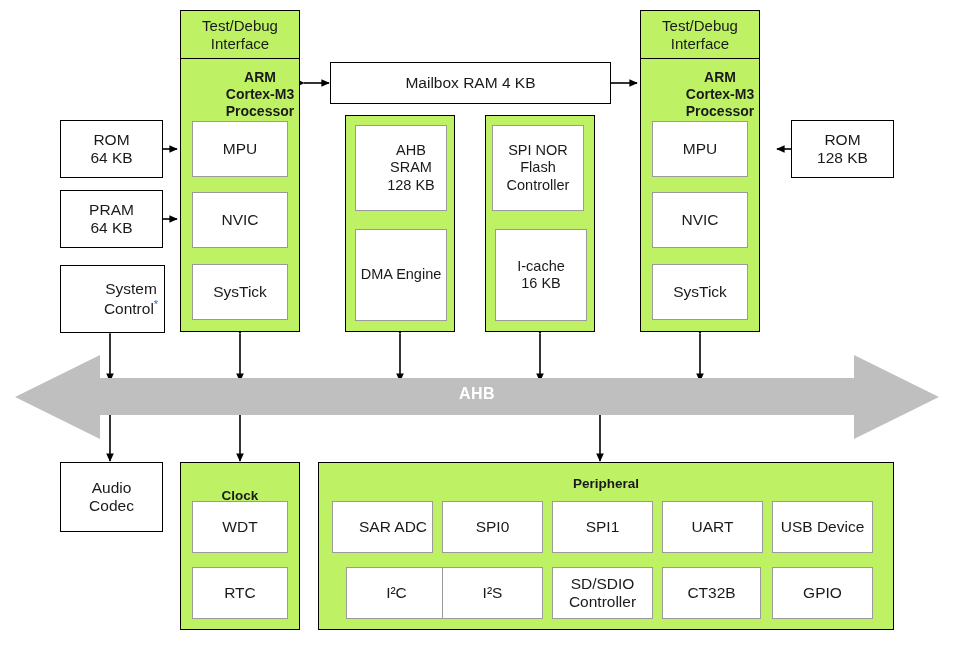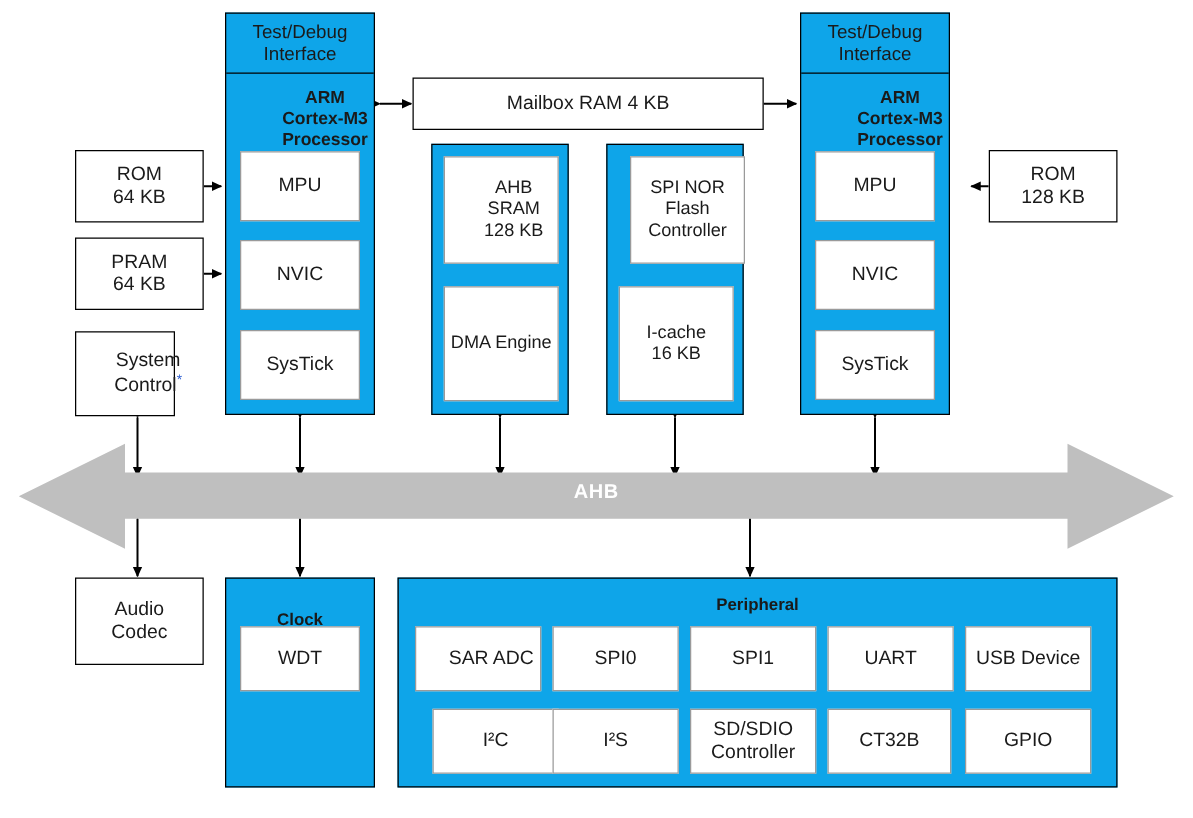--- a/index.html
+++ b/index.html
@@ -19,21 +19,21 @@
   .outer{border:1.5px solid #000000;}
   .inner{border:1.5px solid #9a9a9a;}
   .lbl{display:block;white-space:pre-line;}
   .f15{font-size:15.5px;}
   .f14{font-size:14.5px;}
   .star{color:#2f5fd0;font-size:11px;vertical-align:super;}
 
   
   .titlebox{
     position:absolute;box-sizing:border-box;border:1.5px solid #000;
-    background:#0ea5e9;
+    background:#bef264;
   }
   .titlebox > .title{
     position:absolute;left:0;right:0;text-align:center;
     font-weight:bold;font-size:13.5px;
   }
 
   
   .cpu-head{
     position:absolute;left:0;right:0;top:0;
     display:flex;align-items:center;justify-content:center;
@@ -96,21 +96,21 @@
   <div class="box outer f15" style="left:60px;top:120px;width:103px;height:58px;">
     <span class="lbl">ROM
 64 KB</span>
   </div>
 
   <div class="box outer f15" style="left:60px;top:190px;width:103px;height:58px;">
     <span class="lbl">PRAM
 64 KB</span>
   </div>
 
-  <div class="box outer f15" style="left:60px;top:265px;width:80px;height:68px;padding-left:37px;">
+  <div class="box outer f15" style="left:60px;top:265px;width:105px;height:68px;padding-left:37px;">
     <span class="lbl"><span>System
 Control</span><span class="star">*</span></span>
   </div>
 
   <div class="box outer f15" style="left:60px;top:462px;width:103px;height:70px;">
     <span class="lbl">Audio
 Codec</span>
   </div>
 
   <div class="titlebox" style="left:180px;top:10px;width:120px;height:322px;">
@@ -142,21 +142,21 @@
     <div class="box inner f14" style="left:9px;top:9px;width:92px;height:86px;padding-left:20px;">
       <span class="lbl">AHB SRAM
 128 KB</span>
     </div>
     <div class="box inner f14" style="left:9px;top:113px;width:92px;height:92px;">
       <span class="lbl">DMA Engine</span>
     </div>
   </div>
 
   <div class="titlebox" style="left:485px;top:115px;width:110px;height:217px;">
-    <div class="box inner f14" style="left:18px;top:9px;width:92px;height:86px;">
+    <div class="box inner f14" style="left:6px;top:9px;width:92px;height:86px;">
       <span class="lbl">SPI NOR
 Flash
 Controller</span>
     </div>
     <div class="box inner f14" style="left:9px;top:113px;width:92px;height:92px;">
       <span class="lbl">I-cache
 16 KB</span>
     </div>
   </div>
 
@@ -184,20 +184,23 @@
   <div class="box outer f15" style="left:791px;top:120px;width:103px;height:58px;">
     <span class="lbl">ROM
 128 KB</span>
   </div>
 
   <div class="titlebox" style="left:180px;top:462px;width:120px;height:168px;">
     <div class="title" style="top:13px;margin-top:12px;">Clock</div>
     <div class="box inner f15" style="left:11px;top:38px;width:96px;height:52px;">
       <span class="lbl">WDT</span>
     </div>
+    <div class="box inner f15" style="left:11px;top:104px;width:96px;height:52px;">
+      <span class="lbl">RTC</span>
+    </div>
   </div>
 
   <div class="titlebox" style="left:318px;top:462px;width:576px;height:168px;">
     <div class="title" style="top:13px;">Peripheral</div>
 
     <div class="box inner f15" style="left:13px;top:38px;width:101px;height:52px;padding-left:21px;">
       <span class="lbl">SAR ADC</span>
     </div>
     <div class="box inner f15" style="left:123px;top:38px;width:101px;height:52px;">
       <span class="lbl">SPI0</span>

